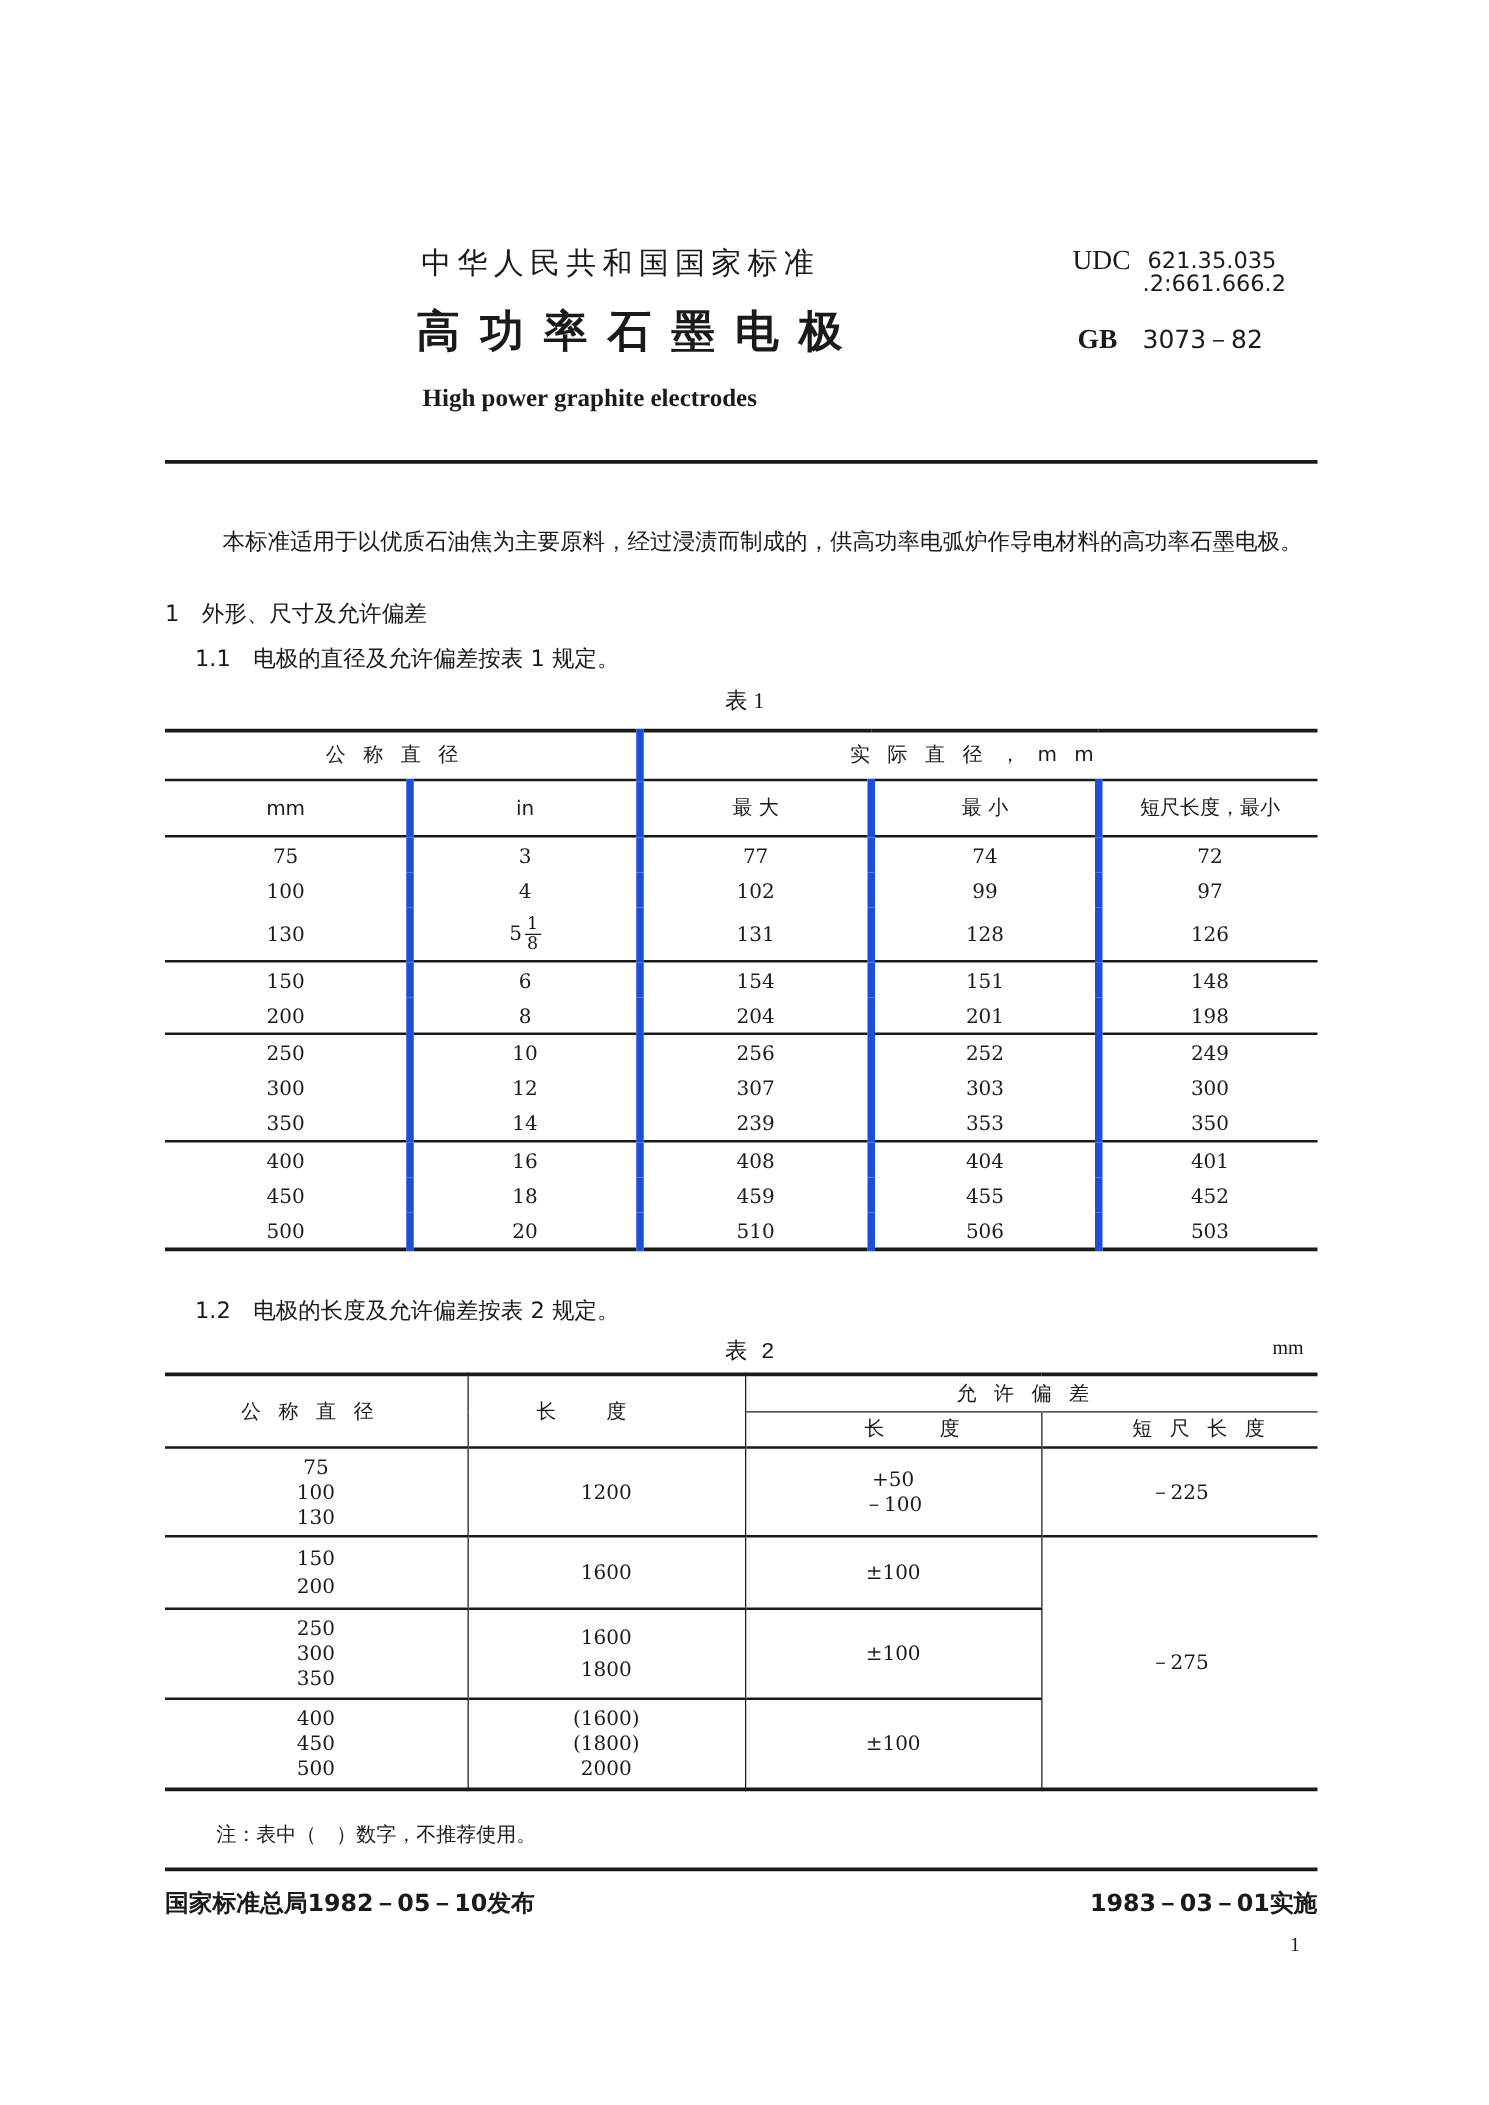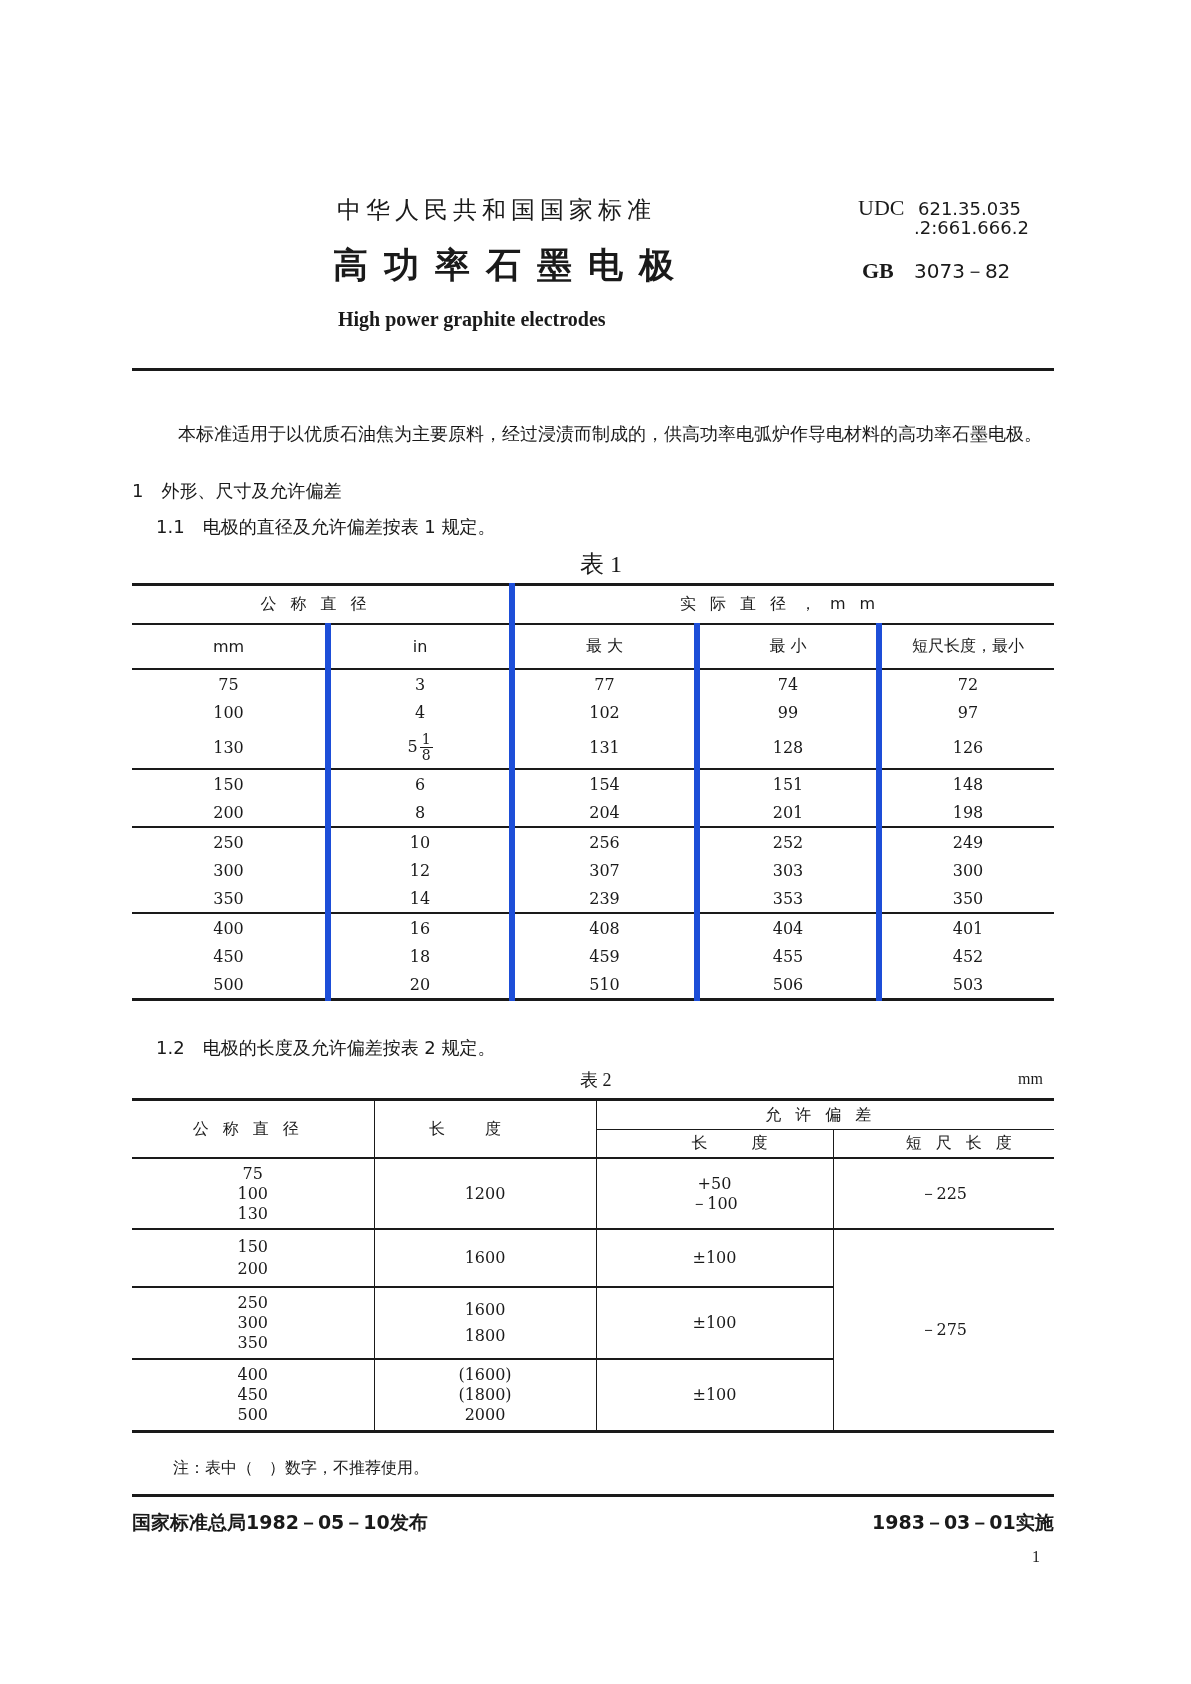--- a/index.html
+++ b/index.html
@@ -18,39 +18,39 @@
   #gb-label { left:862px; top:258px; font-size:22px; font-weight:bold; }
   #gb-num { left:914px; top:258px; font-size:20px; }
 
   .rule { position:absolute; background:#1a1a1a; }
   #top-rule { left:132px; top:368px; width:922px; height:3px; }
 
   .para { font-size:18px; line-height:30px; }
   #para1 { left:132px; top:399px; width:922px; white-space:normal; text-indent:46px;margin-top:20px; }
   #sec1 { left:132px; top:479px; font-size:18px; font-weight:normal; }
   #sec1-1 { left:156px; top:515px; font-size:18px; }
-  #tbl1-cap { left:580px; top:548px; font-size:24px; }
+  #tbl1-cap { left:580px; top:548px; font-size:18px; }
 
   table { border-collapse:collapse; position:absolute; font-size:16px; }
   td { padding:0; text-align:center; vertical-align:middle; }
 
   
   #t1 { left:132px; top:583px; width:922px; border-top:3px solid #1a1a1a; border-bottom:3px solid #1a1a1a; }
   #t1 .h1 td { height:37px; border-bottom:2px solid #1a1a1a; letter-spacing:14px; }
   #t1 .h2 td { height:43px; border-bottom:2px solid #1a1a1a; }
   #t1 td.vl { border-left:6px solid #1d4ed8; }
   #t1 .r td { height:28px; }
   #t1 .r.tall td { height:42px; }
   #t1 .gsep td { border-top:2px solid #1a1a1a; }
 
   .frac { display:inline-flex; flex-direction:column; vertical-align:middle; font-size:14px; line-height:15px; margin-left:2px; }
   .frac .num { border-bottom:1px solid #1a1a1a; padding:0 2px; }
 
   #sec1-2 { left:156px; top:1036px; font-size:18px; }
-  #tbl2-cap { left:580px; top:1068px; font-size:18px; }
+  #tbl2-cap { left:580px; top:1068px; font-size:18px;font-family:Liberation Mono, monospace; }
   #tbl2-unit { left:1018px; top:1070px; font-size:16px; }
 
   
   #t2 { left:132px; top:1098px; width:922px; border-top:3px solid #1a1a1a; border-bottom:3px solid #1a1a1a; }
   #t2 td.vl { border-left:1px solid #1a1a1a; }
   #t2 .hdr td { letter-spacing:14px; }
   #t2 .hdr-top td { height:28px; }
   #t2 .hdr-sub td { height:27px; border-top:1px solid #1a1a1a;padding-left:44px; }
   #t2 .hbottom { border-bottom:2px solid #1a1a1a; }
   #t2 .row td { line-height:20px; }

